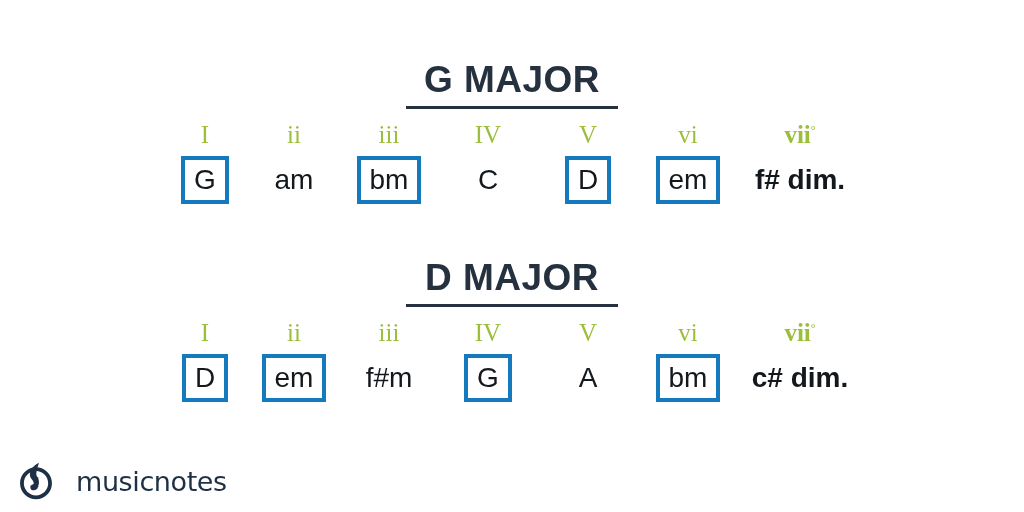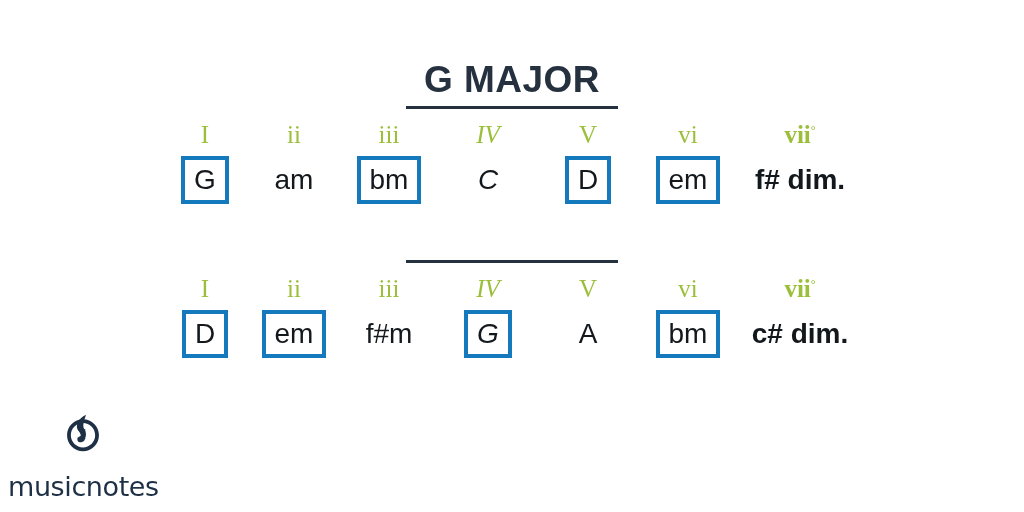--- a/index.html
+++ b/index.html
@@ -58,21 +58,21 @@
   }
   .degree-table td {
     padding: 0;
     text-align: center;
     vertical-align: middle;
   }
 
   .col-1 { width: 86px; }
   .col-2 { width: 92px; }
   .col-3 { width: 98px; text-decoration: underline; }
-  .col-4 { width: 100px; font-style: italic; }
+  .col-4 { width: 100px; }
   .col-5 { width: 100px; }
   .col-6 { width: 100px; }
   .col-7 { width: 124px; font-weight: bold; }
 
   .numeral-row td {
     height: 26px;
   }
   .numeral {
     font-family: "Liberation Serif", serif;
     font-size: 25px;
@@ -102,26 +102,25 @@
     white-space: nowrap;
   }
   .chord.boxed {
     border-color: #1579bd;
     background: #ffffff;
   }
 
   
   .logo {
     position: absolute;
-    left: 8px;
+    left: 17px;
     bottom: 12px;
     display: flex;
     align-items: center;
     gap: 21px;
-    flex-direction: column;
   }
   .logo-mark {
     width: 38px;
     height: 38px;
     display: block;
   }
   .logo-word {
     font-family: "DejaVu Sans", sans-serif;
     font-size: 27px;
     line-height: 27px;
@@ -155,20 +154,21 @@
         <td class="col-4"><span class="chord">C</span></td>
         <td class="col-5"><span class="chord boxed">D</span></td>
         <td class="col-6"><span class="chord boxed">em</span></td>
         <td class="col-7"><span class="chord">f# dim.</span></td>
       </tr>
     </tbody>
       </table>
   </div>
 
   <div class="key-section d-major">
+    <div class="key-title">D MAJOR</div>
     <div class="title-rule"></div>
     <table class="degree-table">
       <tbody>
           <tr class="numeral-row">
         <td class="col-1"><span class="numeral"><span>I</span><span class="deg"></span></span></td>
         <td class="col-2"><span class="numeral"><span>ii</span><span class="deg"></span></span></td>
         <td class="col-3"><span class="numeral"><span>iii</span><span class="deg"></span></span></td>
         <td class="col-4"><span class="numeral"><span>IV</span><span class="deg"></span></span></td>
         <td class="col-5"><span class="numeral"><span>V</span><span class="deg"></span></span></td>
         <td class="col-6"><span class="numeral"><span>vi</span><span class="deg"></span></span></td>

